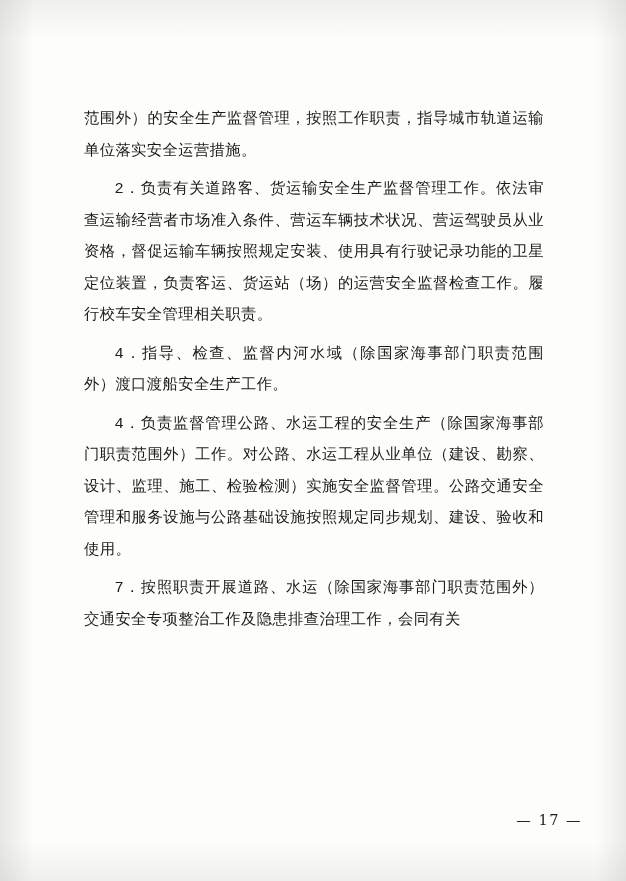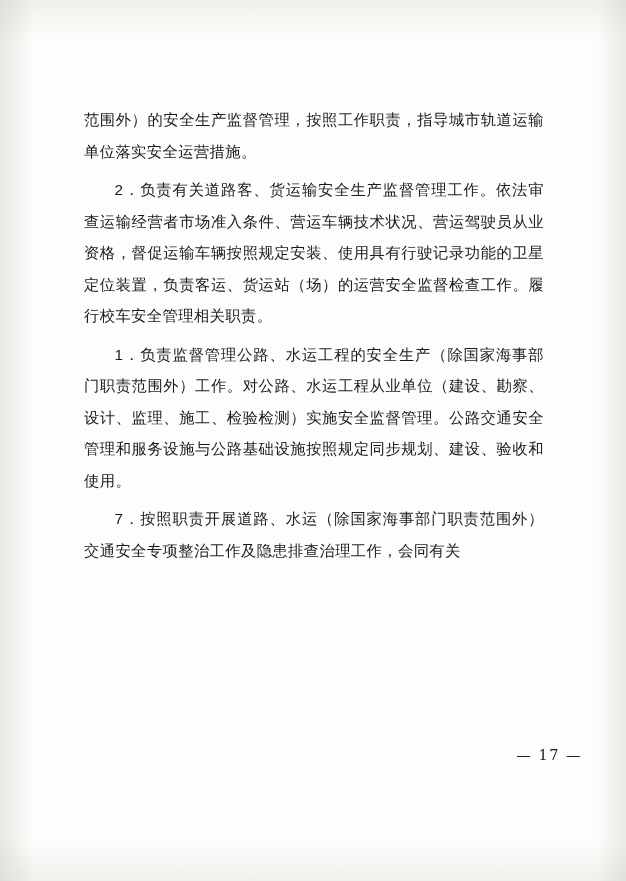--- a/index.html
+++ b/index.html
@@ -38,33 +38,33 @@
     width: 460px;
   }
   .para {
     margin: 0 0 7px 0;
     font-size: 15.3px;
     line-height: 31.5px;
     color: #1b1b1b;
     text-align: justify;
     text-justify: inter-ideograph;
     letter-spacing: 0.4px;
-    font-family: Liberation Sans, sans-serif;
+    font-family: Liberation Mono, monospace;
   }
   .para.indent {
     text-indent: 2em;
   }
   .para.first {
     text-indent: 0;
   }
   #page-number {
     position: absolute;
     left: 0;
     right: 44px;
-    top: 747px;
+    top: 812px;
     text-align: right;
     font-size: 14.5px;
     color: #1b1b1b;
     letter-spacing: 1.5px;
     font-family: "DejaVu Serif", serif;
   }
   
   #speckle {
     position: absolute;
     inset: 0;
@@ -81,20 +81,21 @@
 </head>
 <body>
 
 <div id="page">
 
   <div id="paper-tint"></div>
 
   <div id="text-column">
     <p class="para first">范围外）的安全生产监督管理，按照工作职责，指导城市轨道运输单位落实安全运营措施。</p>
     <p class="para indent">2．负责有关道路客、货运输安全生产监督管理工作。依法审查运输经营者市场准入条件、营运车辆技术状况、营运驾驶员从业资格，督促运输车辆按照规定安装、使用具有行驶记录功能的卫星定位装置，负责客运、货运站（场）的运营安全监督检查工作。履行校车安全管理相关职责。</p>
-    <p class="para indent">1．负责监督管理公路、水运工程的安全生产（除国家海事部门职责范围外）工作。对公路、水运工程从业单位（建设、勘察、设计、监理、施工、检验检测）实施安全监督管理。公路交通安全管理和服务设施与公路基础设施按照规定同步规划、建设、验收和使用。</p>
+    <p class="para indent">4．指导、检查、监督内河水域（除国家海事部门职责范围外）渡口渡船安全生产工作。</p>
+    <p class="para indent">4．负责监督管理公路、水运工程的安全生产（除国家海事部门职责范围外）工作。对公路、水运工程从业单位（建设、勘察、设计、监理、施工、检验检测）实施安全监督管理。公路交通安全管理和服务设施与公路基础设施按照规定同步规划、建设、验收和使用。</p>
     <p class="para indent">7．按照职责开展道路、水运（除国家海事部门职责范围外）交通安全专项整治工作及隐患排查治理工作，会同有关</p>
   </div>
 
   <div id="page-number">— 17 —</div>
 
   <div id="speckle"></div>
 </div>
 
 </body></html>

